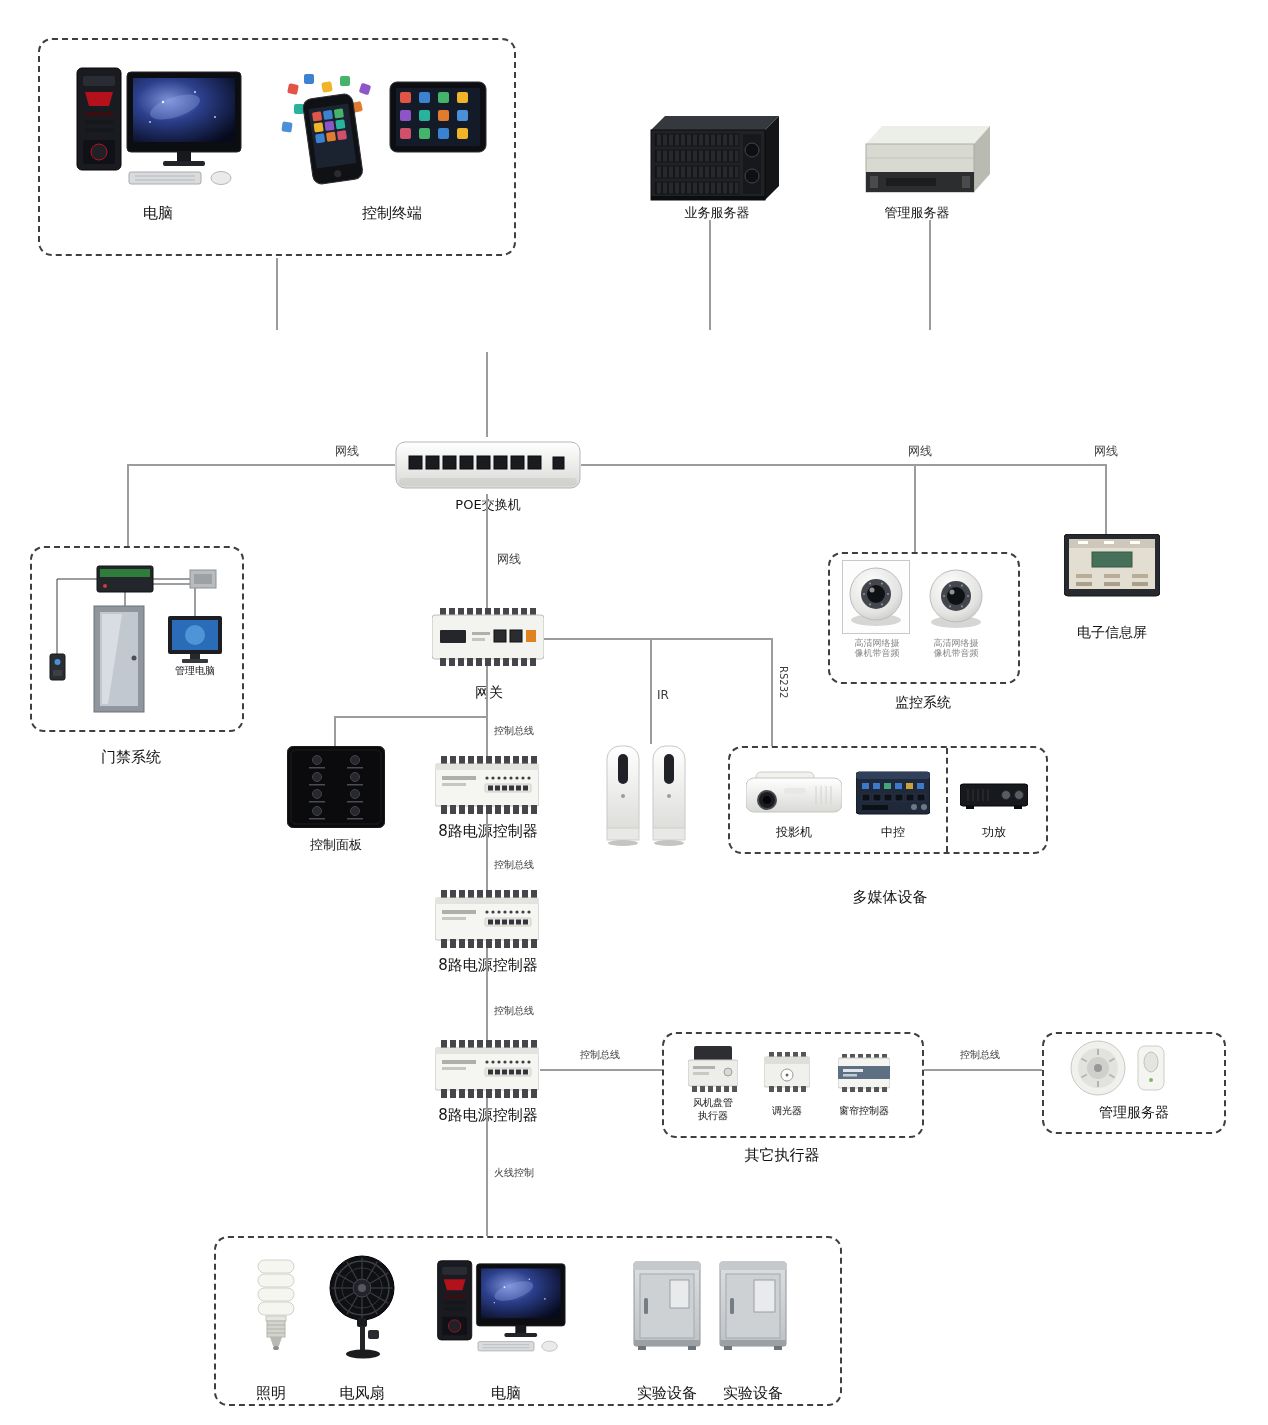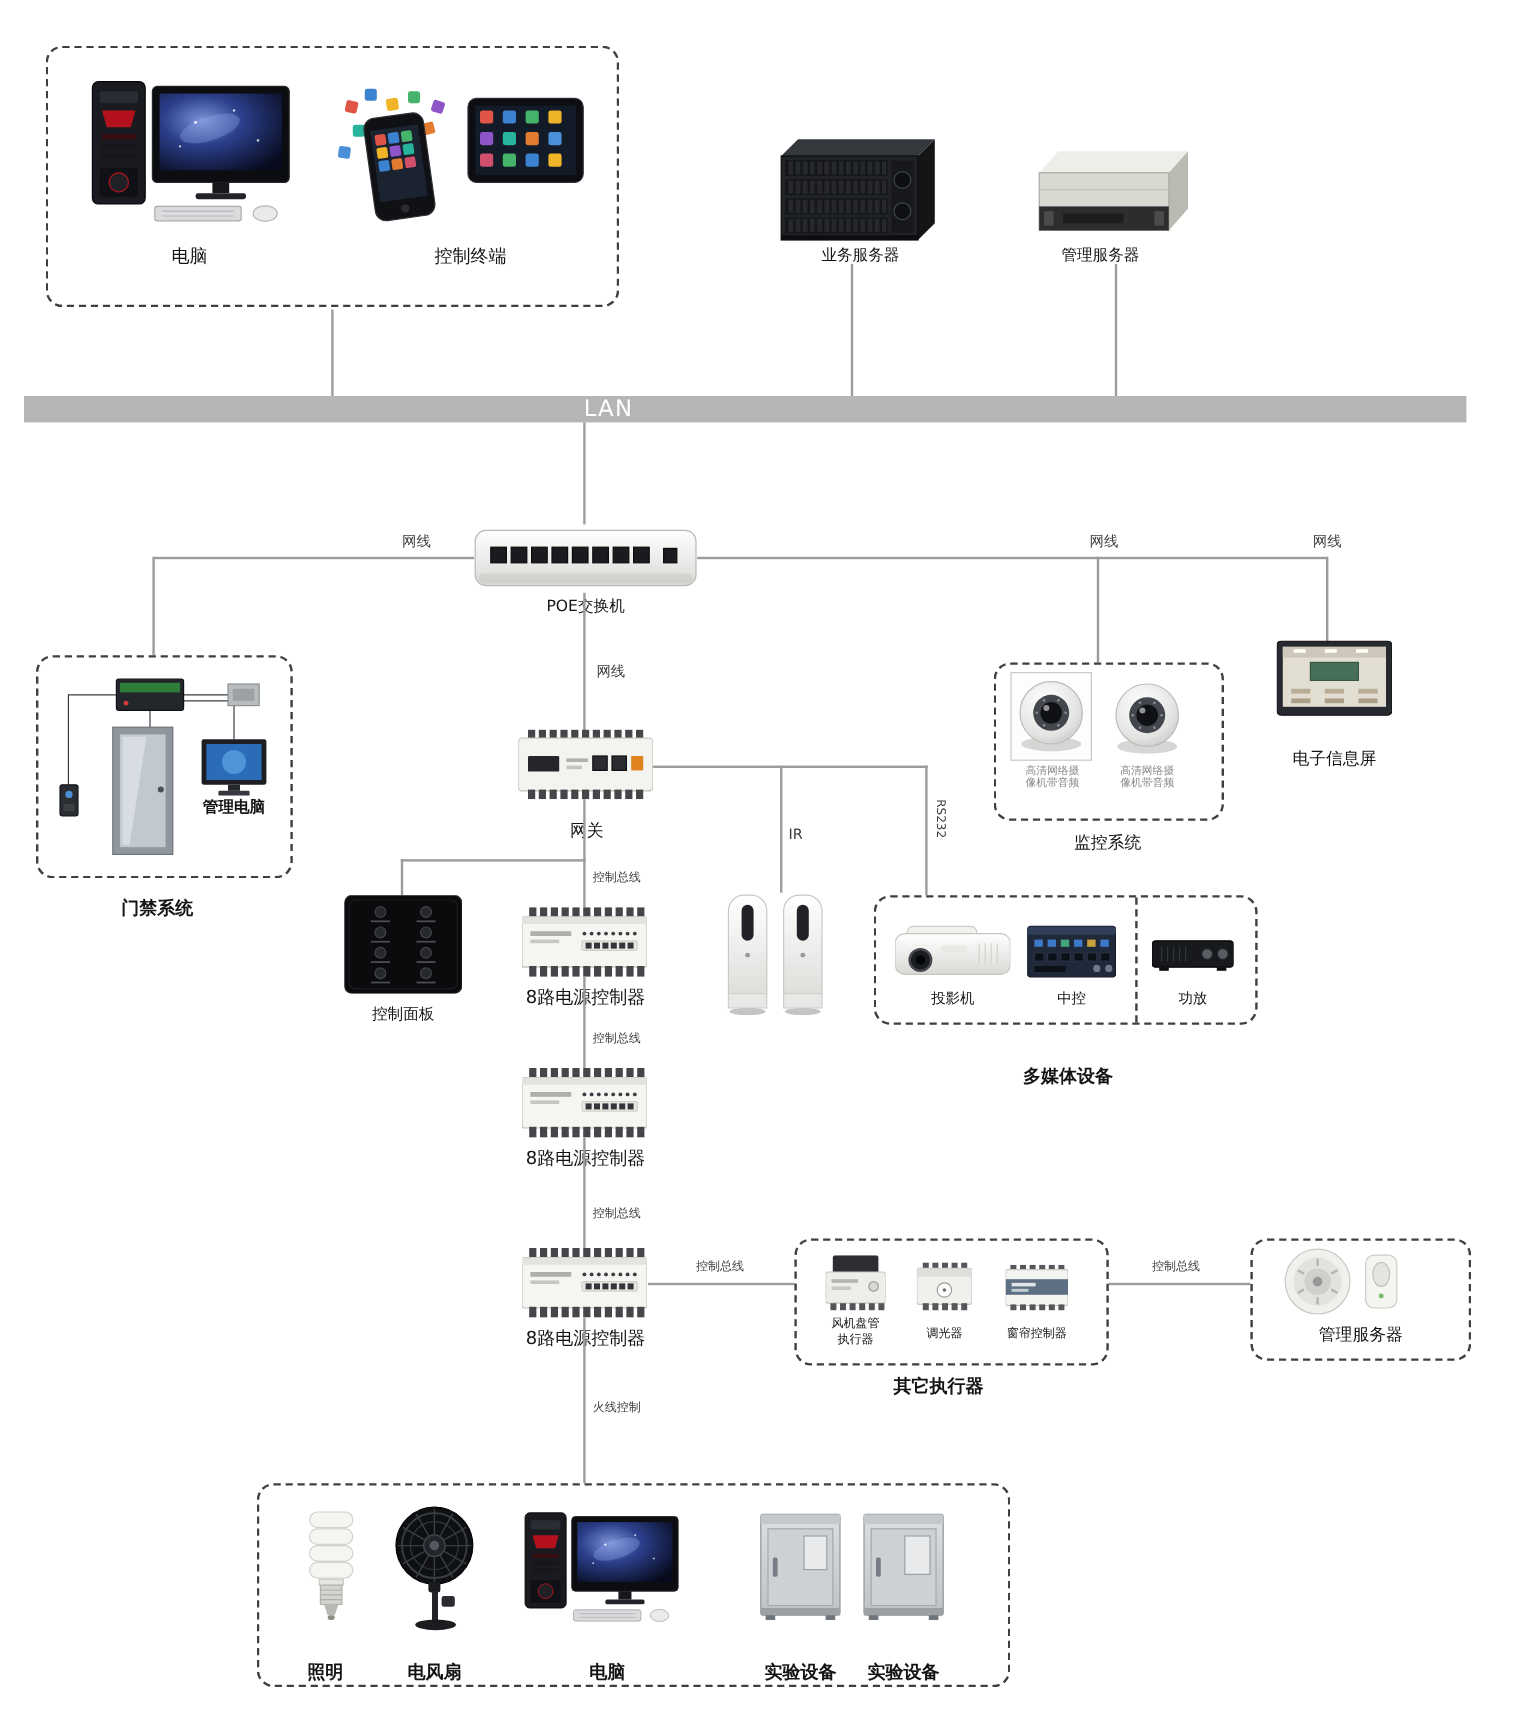--- a/index.html
+++ b/index.html
@@ -4,27 +4,27 @@
 <style>
   *{margin:0;padding:0;box-sizing:border-box}
   body{font-family:"DejaVu Sans","Liberation Sans",sans-serif;background:#fff}
   #canvas{position:relative;width:1268px;height:1425px;background:#fff;overflow:hidden}
   .gbox{position:absolute;border:2px dashed #3f3f3f;border-radius:14px}
   .line{position:absolute;background:#9c9c9c}
   .dev{position:absolute;line-height:0}
   .lbl{position:absolute;transform:translateX(-50%);text-align:center;white-space:nowrap;color:#141414}
   .edge{position:absolute;white-space:nowrap;color:#3c3c3c}
   .vtext{writing-mode:vertical-rl}
-  .f15b{font-size:15px;font-weight:700}
+  .f15b{font-size:15px;font-weight:400}
   .f15{font-size:15px}
   .f14b{font-size:14px;font-weight:400}
   .f13{font-size:13px}
   .f12{font-size:12px}
   .f11{font-size:10px}
-  .f9b{font-size:13px;font-weight:700}
+  .f9b{font-size:10px;font-weight:400}
   .tiny{font-size:9px;color:#8a8a8a;line-height:10px}
   .lan{position:absolute;left:20px;top:330px;width:1202px;height:22px;background:#b3b5b7}
   .lan-text{position:absolute;left:487px;top:0;transform:translateX(-50%);color:#fff;font-size:19px;line-height:22px;letter-spacing:1px}
   .camframe{position:absolute;border:1px solid #c8c8c8;background:#fdfdfd}
   .mmdivider{position:absolute;border-left:2px dashed #3f3f3f}
 </style>
 </head>
 <body>
 
 <svg width="0" height="0" style="position:absolute" aria-hidden="true">
@@ -155,23 +155,20 @@
       <rect x="102" y="66" width="8" height="12" fill="#4a4b4d"></rect>
       <rect x="26" y="68" width="50" height="8" fill="#1c1d1f"></rect>
       <line x1="6" y1="48" x2="114" y2="48" stroke="#c2c4bc"></line>
     </svg>
   </div>
   <div class="line" style="left:929px;top:220px;width:2px;height:110px"></div>
   <span class="lbl f13" style="left:917px;top:204px">管理服务器</span>
 
   <div class="line" style="left:276px;top:258px;width:2px;height:72px"></div>
 
-  <div class="lan">
-    <span class="lan-text">LAN</span>
-  </div>
 
   <div class="line" style="left:486px;top:352px;width:2px;height:85px"></div>
   <div class="dev" style="left:395px;top:436px">
     <svg width="186" height="58" viewBox="0 0 186 58">
       <rect x="1" y="6" width="184" height="46" rx="9" fill="url(#gradWhite)" stroke="#b8b8b6"></rect>
       <rect x="4" y="42" width="178" height="8" rx="4" fill="#c9c9c7" opacity="0.6"></rect>
       <rect x="14" y="20" width="13" height="13" fill="#191b1f" stroke="#0b0c0e"></rect>
         <rect x="31" y="20" width="13" height="13" fill="#191b1f" stroke="#0b0c0e"></rect>
       <rect x="48" y="20" width="13" height="13" fill="#191b1f" stroke="#0b0c0e"></rect>
         <rect x="65" y="20" width="13" height="13" fill="#191b1f" stroke="#0b0c0e"></rect>

